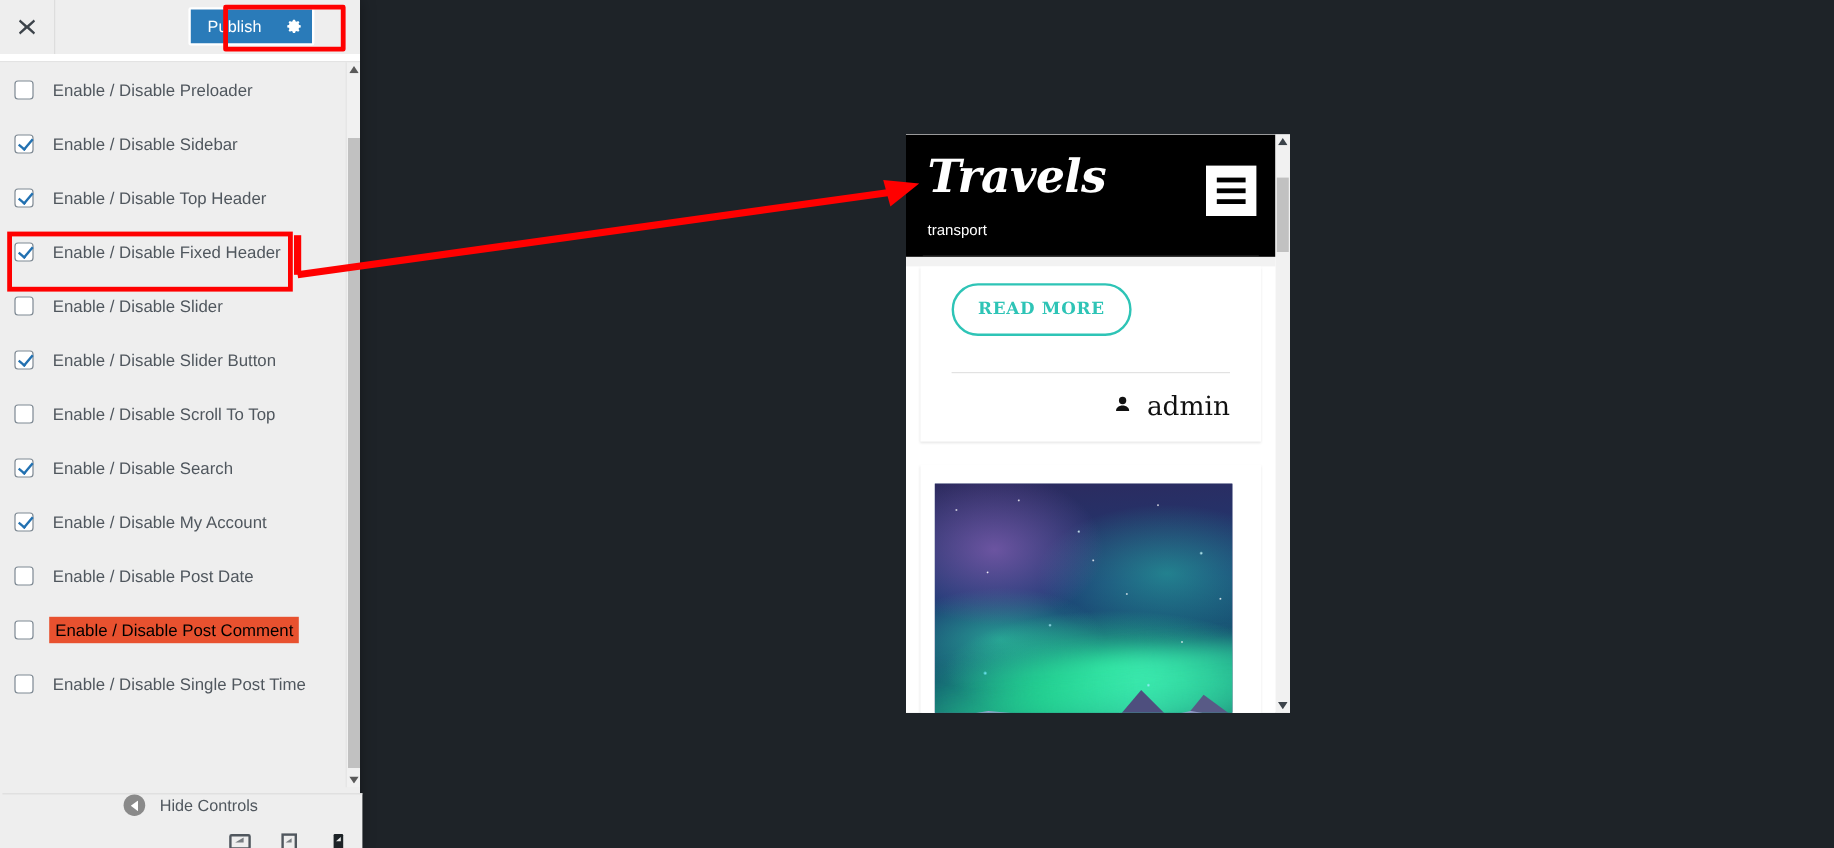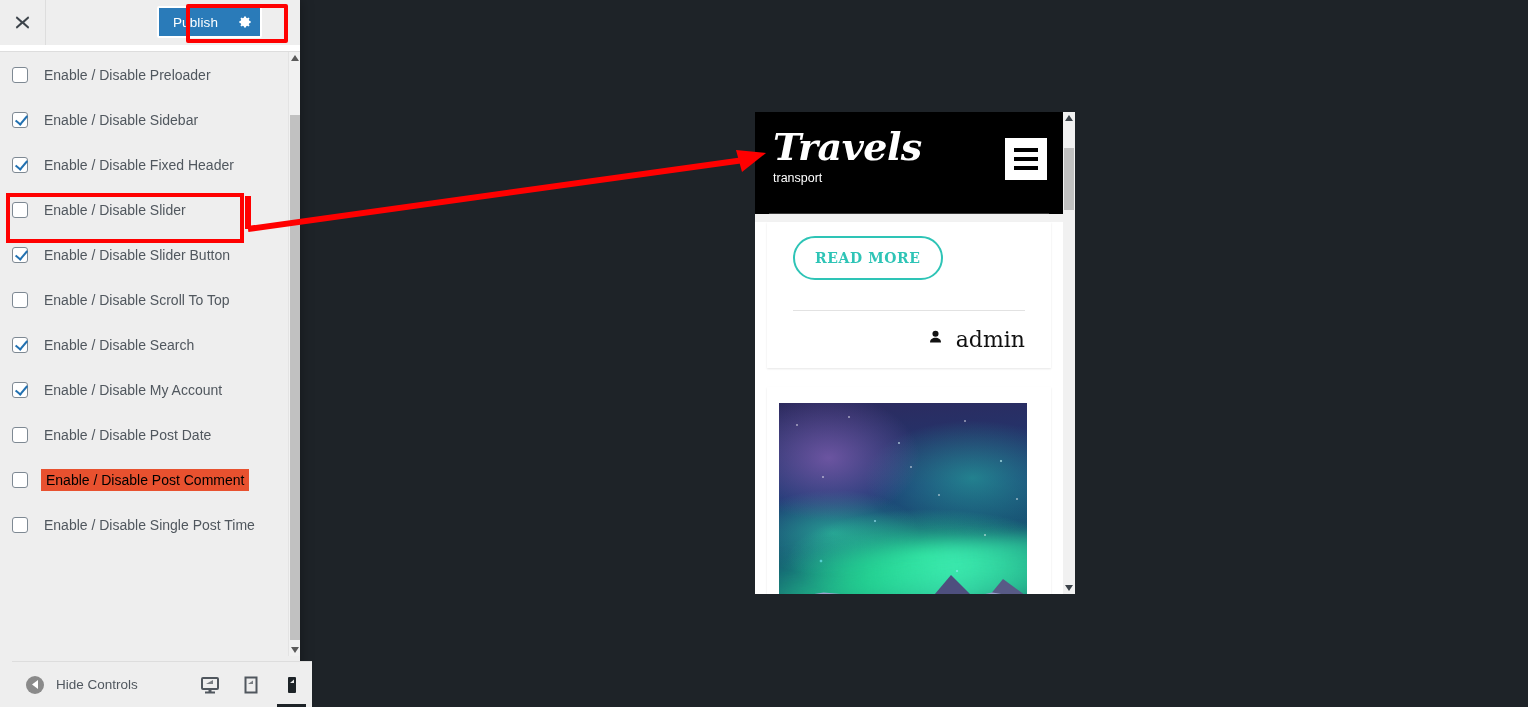--- a/index.html
+++ b/index.html
@@ -103,23 +103,23 @@
   }
   .cz-scroll .arr.up{top:0;}
   .cz-scroll .arr.dn{bottom:0;}
   .cz-scroll .thumb{
     position:absolute;left:1px;top:63px;width:10px;height:525px;
     background:#c1c1c1;cursor:pointer;
   }
 
   
   .cz-footer{
-    position:absolute;left:12px;bottom:0;width:300px;height:45px;
+    position:absolute;left:2px;bottom:0;width:300px;height:45px;
     background:#eeeeee;border-top:1px solid #dddddd;
-    display:flex;align-items:center;
+    display:flex;align-items:center;flex-direction:column;
   }
   .hide-ctl{
     display:flex;align-items:center;margin-left:14px;cursor:pointer;
   }
   .hide-ctl .circ{
     width:18px;height:18px;border-radius:50%;background:#8a8a8a;
     display:flex;align-items:center;justify-content:center;
   }
   .hide-ctl .lbl{margin-left:12px;font-size:13.5px;color:#50575e;}
   .devices{margin-left:auto;display:flex;align-items:center;height:45px;}
@@ -143,21 +143,21 @@
   .pv-topbar{
     position:relative;width:308px;height:102px;background:#000000;
     box-sizing:border-box;padding:14px 18px 0 18px;
   }
   .pv-logo{
     font-family:"DejaVu Serif", serif;
     font-style:italic;font-weight:bold;
     font-size:38px;color:#ffffff;line-height:42px;letter-spacing:-0.5px;
   }
   .pv-tagline{
-    font-size:12.5px;color:#ffffff;margin-top:3px;font-weight:400;
+    font-size:12.5px;color:#ffffff;margin-top:17px;font-weight:400;
   }
   .pv-burger{
     position:absolute;right:16px;top:26px;width:42px;height:42px;
     background:#ffffff;display:flex;flex-direction:column;
     align-items:center;justify-content:center;gap:5px;cursor:pointer;
   }
   .pv-burger i{display:block;width:24px;height:4px;background:#000;}
   .pv-topline{
     position:absolute;left:14px;right:14px;bottom:0;height:1px;background:#3a3a3a;
   }
@@ -289,20 +289,24 @@
         <div class="cz-item">
           <span class="cbx"></span>
           <span class="txt">Enable / Disable Preloader</span>
         </div>
         <div class="cz-item">
           <span class="cbx on"></span>
           <span class="txt">Enable / Disable Sidebar</span>
         </div>
         <div class="cz-item">
           <span class="cbx on"></span>
+          <span class="txt">Enable / Disable Top Header</span>
+        </div>
+        <div class="cz-item">
+          <span class="cbx on"></span>
           <span class="txt">Enable / Disable Fixed Header</span>
         </div>
         <div class="cz-item">
           <span class="cbx"></span>
           <span class="txt">Enable / Disable Slider</span>
         </div>
         <div class="cz-item">
           <span class="cbx on"></span>
           <span class="txt">Enable / Disable Slider Button</span>
         </div>

